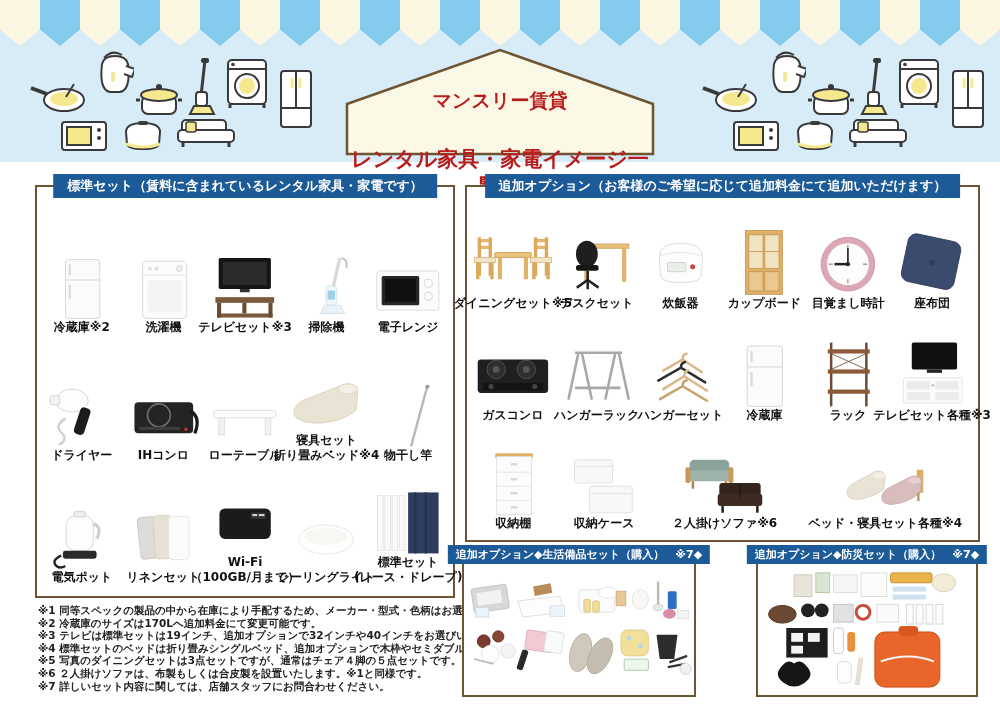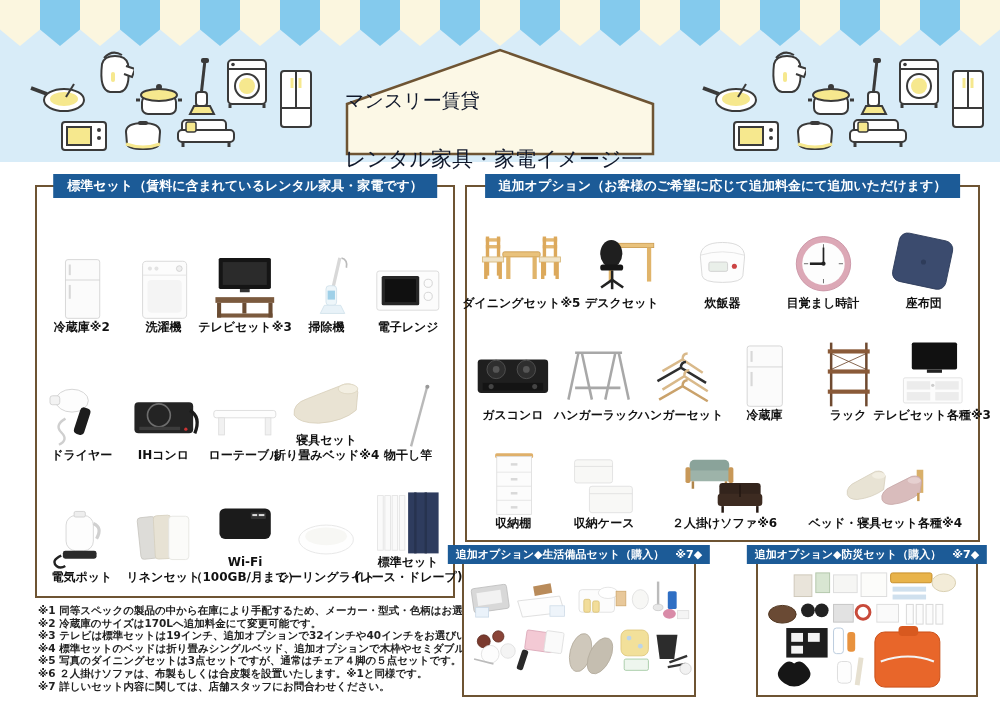--- a/index.html
+++ b/index.html
@@ -10,21 +10,21 @@
   .awning{position:absolute;left:0;top:0;width:1000px;height:46px;display:flex;}
   .stripe{flex:1;height:46px;clip-path:polygon(0 0,100% 0,100% 64%,50% 100%,0 64%);}
   .stripe:nth-child(odd){background:#FBF6DF;}
   .stripe:nth-child(even){background:#84CAED;}
   .decor{position:absolute;top:46px;width:290px;height:108px;}
   .decor.left{left:28px;} .decor.right{left:700px;}
   .dicon{position:absolute;}
   
   .titlebox{position:absolute;left:345px;top:48px;width:310px;height:108px;}
   .titlebox svg{position:absolute;left:0;top:0;}
-  .titletext{position:absolute;left:0;right:0;top:40px;font-weight:400;color:#0f172a;}
+  .titletext{position:absolute;left:0;right:0;top:40px;text-align:center;font-weight:700;color:#b91c1c;}
   .titletext .t1{font-size:19px;line-height:1.35;}
   .titletext .t2{font-size:21px;line-height:1.3;margin-top:32px;}
   .titletext .note{font-size:13px;}
   
   .box{position:absolute;border:2px solid #6E5433;background:#fff;box-sizing:border-box;padding-left:27px;}
   .std{left:35px;top:185px;width:420px;height:413px;}
   .opt{left:465px;top:185px;width:515px;height:357px;}
   .hdr{position:absolute;top:-13px;left:50%;transform:translateX(-50%);
        background:#1C5B97;color:#fff;font-weight:700;font-size:13px;
        padding:3px 14px;white-space:nowrap;z-index:2;}
@@ -450,20 +450,34 @@
                 <path d="M24 32 q26 -8 52 0" fill="none" stroke="#e2e2e2"></path>
                 <rect x="34" y="40" width="22" height="11" rx="2" fill="#e9efe9" stroke="#ccc"></rect>
                 <circle cx="64" cy="45" r="3" fill="#c44"></circle>
               </svg>
             </div>
             <div class="lbl">炊飯器</div>
           </div>
           <div class="cell">
             <div class="ph" style="height: 94px;">
               <svg viewBox="0 0 100 80" width="84.96" height="72" preserveAspectRatio="xMidYMax meet">
+                <rect x="28" y="2" width="44" height="76" fill="#dfb06a" stroke="#c5944c"></rect>
+                <rect x="32" y="7" width="17" height="40" fill="#f0e3c2" stroke="#c5944c"></rect>
+                <rect x="51" y="7" width="17" height="40" fill="#f0e3c2" stroke="#c5944c"></rect>
+                <line x1="32" y1="27" x2="49" y2="27" stroke="#c5944c"></line>
+                <line x1="51" y1="27" x2="68" y2="27" stroke="#c5944c"></line>
+                <rect x="32" y="51" width="17" height="23" fill="#e8c88d" stroke="#c5944c"></rect>
+                <rect x="51" y="51" width="17" height="23" fill="#e8c88d" stroke="#c5944c"></rect>
+              </svg>
+            </div>
+            <div class="lbl">カップボード</div>
+          </div>
+          <div class="cell">
+            <div class="ph" style="height: 94px;">
+              <svg viewBox="0 0 100 80" width="84.96" height="72" preserveAspectRatio="xMidYMax meet">
                 <circle cx="50" cy="42" r="32" fill="#dca8b6" stroke="#c790a2"></circle>
                 <circle cx="50" cy="42" r="25" fill="#fdfdfd"></circle>
                 <g stroke="#555">
                   <line x1="50" y1="19" x2="50" y2="24"></line>
                   <line x1="50" y1="60" x2="50" y2="65"></line>
                   <line x1="27" y1="42" x2="32" y2="42"></line>
                   <line x1="68" y1="42" x2="73" y2="42"></line>
                 </g>
                 <line x1="50" y1="42" x2="34" y2="42" stroke="#222" stroke-width="3"></line>
                 <line x1="50" y1="42" x2="50" y2="23" stroke="#222" stroke-width="2"></line>

